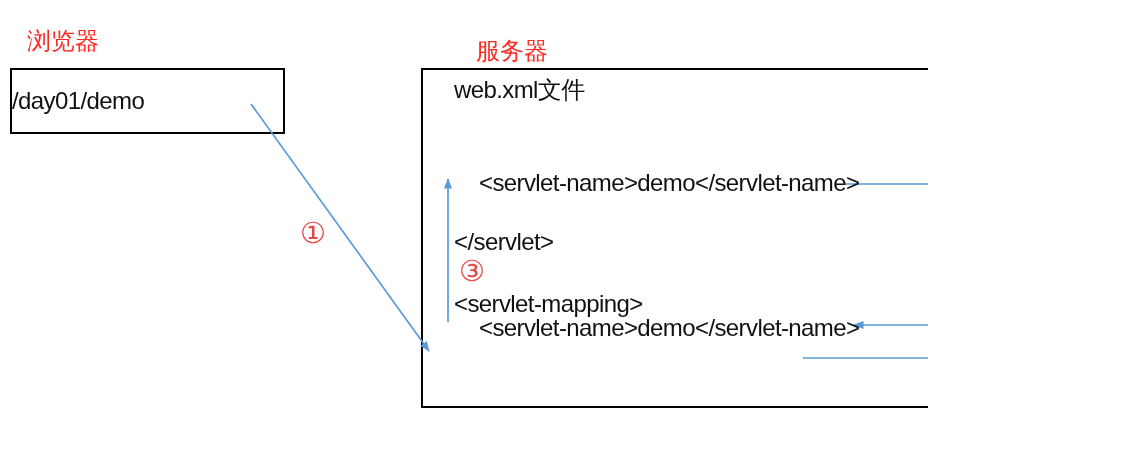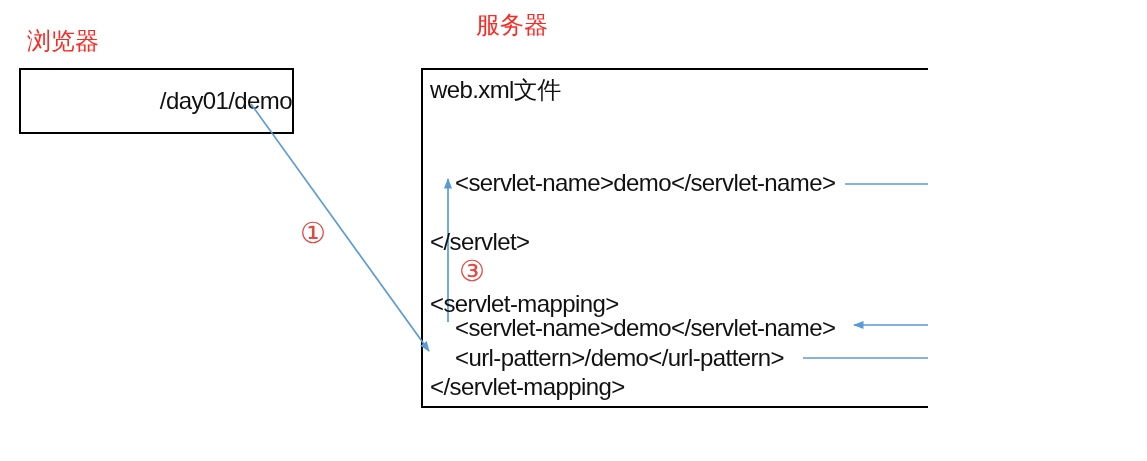--- a/index.html
+++ b/index.html
@@ -13,46 +13,47 @@
   }
   .title {
     position: absolute;
     font-family: "Liberation Serif", serif;
     font-size: 24px;
     line-height: 28px;
     color: #fb2a23;
     white-space: nowrap;
   }
   .t-browser { left: 27px; top: 27px; }
-  .t-server  { left: 476px; top: 11px; }
+  .t-server  { left: 476px; top: 37px; }
 
   .box {
     position: absolute;
     border: 2px solid #000000;
     background: transparent;
     box-sizing: border-box;
   }
   .browser-box {
-    left: 19px; top: 68px; width: 275px; height: 66px;
-    display: flex; align-items: center; justify-content: flex-end;
+    left: 10px; top: 68px; width: 275px; height: 66px;
+    display: flex; align-items: center; justify-content: flex-start;
   }
   .server-box {
     left: 421px; top: 68px; width: 682px; height: 340px;
   }
 
   .code {
     font-family: "Liberation Sans", sans-serif;
     font-size: 24px;
     letter-spacing: -0.6px;
     color: #111111;
     white-space: nowrap;
   }
   .code-line {
     position: absolute;
     line-height: 30px;
+    margin-left: 24px;
   }
 
   .arrow-layer {
     position: absolute;
     left: 0; top: 0;
     width: 1147px; height: 461px;
     pointer-events: none;
   }
 
   .step {
@@ -93,21 +94,19 @@
     <path d="M 803,358 L 967,358 L 967,325 L 854,325" fill="none" stroke="#5b9bd5" stroke-width="1.7" marker-end="url(#ah)"></path>
     <path d="M 448,322 L 448,179" fill="none" stroke="#5b9bd5" stroke-width="1.7" marker-end="url(#ah)"></path>
     <path d="M 845,184 L 1040,184 L 1040,211 L 1013,211" fill="none" stroke="#5b9bd5" stroke-width="1.7" marker-end="url(#ah)"></path>
   </svg>
 
   <div class="code code-line" style="left:430px; top:75px;">web.xml文件</div>
   <div class="code code-line" style="left:455px; top:168px;">&lt;servlet-name&gt;demo&lt;/servlet-name&gt;</div>
   <div class="code code-line" style="left:430px; top:289px;">&lt;servlet-mapping&gt;</div>
   <div class="code code-line" style="left:430px; top:227px;">&lt;/servlet&gt;</div>
   <div class="code code-line" style="left:455px; top:313px;">&lt;servlet-name&gt;demo&lt;/servlet-name&gt;</div>
-  <div class="code code-line" style="left:455px; top:343px;">&lt;url-pattern&gt;/demo&lt;/url-pattern&gt;</div>
-  <div class="code code-line" style="left:430px; top:372px;">&lt;/servlet-mapping&gt;</div>
 
   <span class="step step-1">①</span>
   <span class="step step-2">②</span>
   <span class="step step-3">③</span>
   <span class="step step-4">④</span>
 
 </div>
 
 </body></html>

